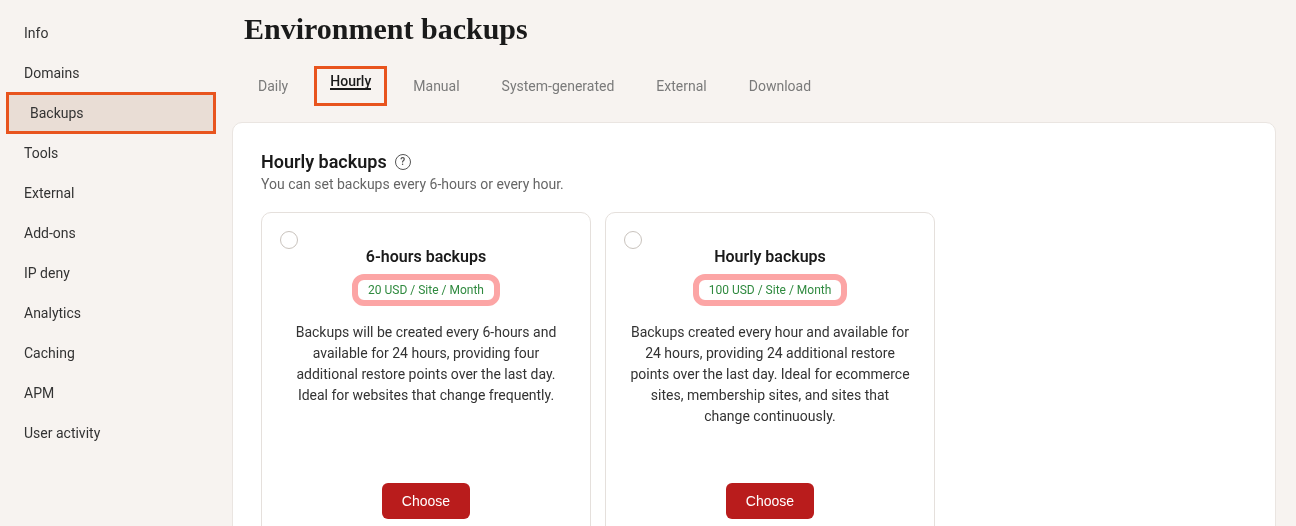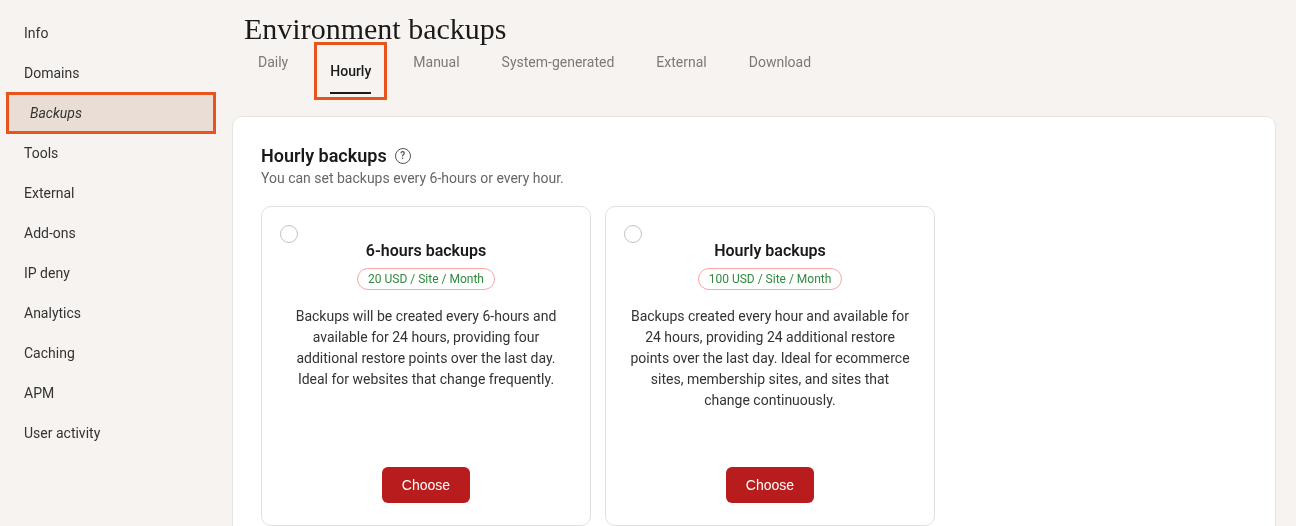--- a/index.html
+++ b/index.html
@@ -23,21 +23,20 @@
     .sidebar-item {
       padding: 10px 24px;
       font-size: 14px;
       color: #333;
       cursor: pointer;
       margin-bottom: 4px;
     }
     .sidebar-item.active-wrap {
       position: relative;
       padding: 0;
-      font-style: italic;
     }
     .sidebar-item.active-wrap .highlight-box {
       position: absolute;
       top: -3px;
       left: 6px;
       right: 4px;
       bottom: -3px;
       border: 3px solid #e8541e;
       pointer-events: none;
     }
@@ -46,21 +45,22 @@
       padding: 10px 24px;
       margin: 0 6px;
     }
     .main {
       flex: 1;
       padding: 12px 20px 20px 12px;
     }
     .page-title {
       font-family: Georgia, "Times New Roman", serif;
       font-size: 30px;
-      font-weight: 400;
+      font-weight: 700;
+      margin-bottom: 24px;
       margin-left: 12px;
     }
     .tabs {
       display: flex;
       gap: 14px;
       margin-bottom: 20px;
       margin-left: 12px;
     }
     .tab {
       padding: 8px 14px;
@@ -76,21 +76,21 @@
     .tab.active-wrap .highlight-box {
       position: absolute;
       top: -4px;
       left: -2px;
       right: -2px;
       bottom: -4px;
       border: 3px solid #e8541e;
       pointer-events: none;
     }
     .tab.active-wrap .inner {
-      padding: 17px 14px;
+      padding: 3px 14px;
       color: #1a1a1a;
       font-weight: 500;
       position: relative;
     }
     .tab.active-wrap .inner::after {
       content: "";
       position: absolute;
       left: 14px;
       right: 14px;
       bottom: 2px;
@@ -156,21 +156,21 @@
       background: #fff;
     }
     .plan-title {
       font-size: 16px;
       font-weight: 600;
       margin-top: 16px;
       margin-bottom: 8px;
       text-align: left;
     }
     .price-badge {
-      border: 1px solid #fca5a5;
+      border: 6px solid #fca5a5;
       color: #2f8a3f;
       font-size: 12px;
       padding: 3px 10px;
       border-radius: 12px;
       margin-bottom: 16px;
     }
     .plan-desc {
       font-size: 14px;
       color: #333;
       text-align: center;

